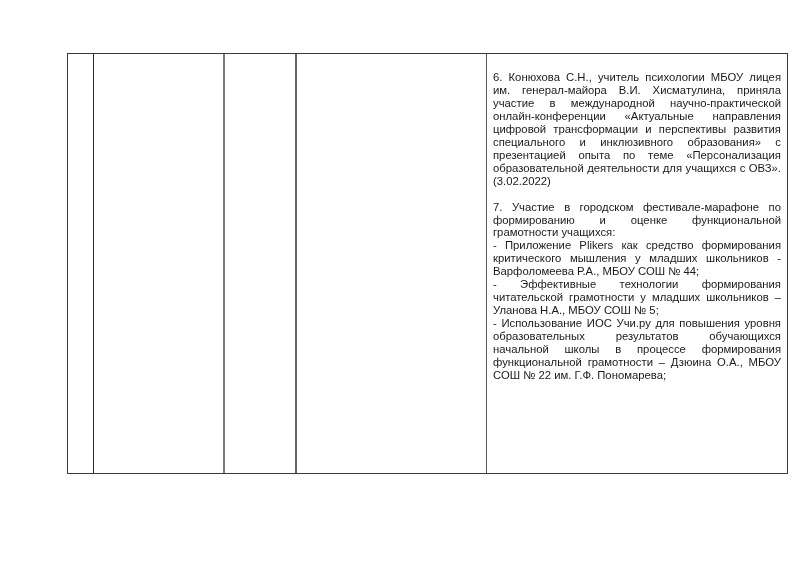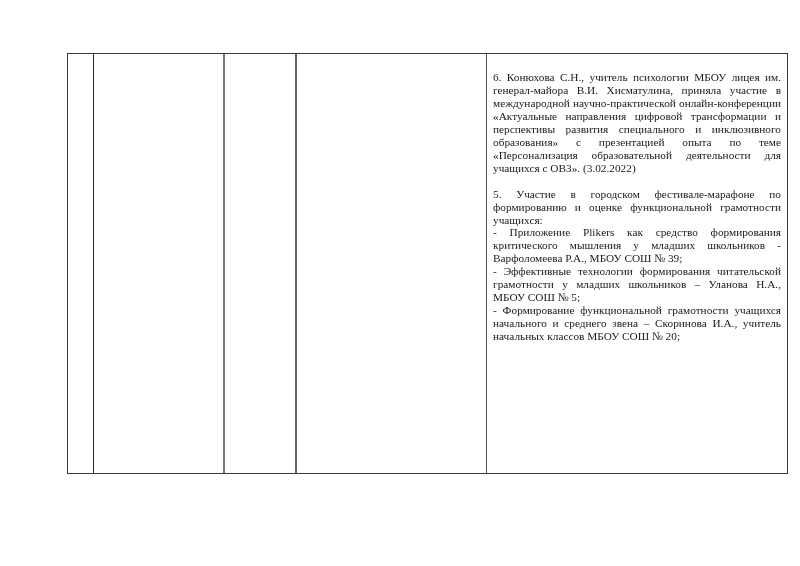--- a/index.html
+++ b/index.html
@@ -9,35 +9,35 @@
     border:1.5px solid #3a3a3a; box-sizing:border-box; display:flex;
   }
   .col { height:100%; box-sizing:border-box; border-right:1.5px solid #555; }
   .col:last-child { border-right:none; }
   .c1 { width:26px; border-right-color:#2a2a2a; }
   .c2 { width:131px; border-right-color:#777; border-right-width:2px; }
   .c3 { width:72px; border-right-color:#666; border-right-width:2px; }
   .c4 { width:190px; border-right-color:#555; }
   .c5 { flex:1; padding:17px 6px 0 6px; }
   .para {
-    font-family:Liberation Serif, serif;
+    font-family:Liberation Sans, sans-serif;
     font-size:11.3px; line-height:12.95px; color:#1a1a1a;
     text-align:justify; margin:0;
   }
   .gap { height:13px; }
 </style>
 </head>
 <body>
 
 <div class="tbl">
   <div class="col c1"></div>
   <div class="col c2"></div>
   <div class="col c3"></div>
   <div class="col c4"></div>
   <div class="col c5">
     <p class="para">6. Конюхова С.Н., учитель психологии МБОУ лицея им. генерал-майора В.И. Хисматулина, приняла участие в международной научно-практической онлайн-конференции «Актуальные направления цифровой трансформации и перспективы развития специального и инклюзивного образования» с презентацией опыта по теме «Персонализация образовательной деятельности для учащихся с ОВЗ». (3.02.2022)</p>
     <div class="gap"></div>
-    <p class="para">5. Участие в городском фестивале-марафоне по формированию и оценке функциональной грамотности учащихся:</p>
-    <p class="para">- Приложение Plikers как средство формирования критического мышления у младших школьников - Варфоломеева Р.А., МБОУ СОШ № 39;</p>
+    <p class="para">7. Участие в городском фестивале-марафоне по формированию и оценке функциональной грамотности учащихся:</p>
+    <p class="para">- Приложение Plikers как средство формирования критического мышления у младших школьников - Варфоломеева Р.А., МБОУ СОШ № 44;</p>
     <p class="para">- Эффективные технологии формирования читательской грамотности у младших школьников – Уланова Н.А., МБОУ СОШ № 5;</p>
-    <p class="para">- Формирование функциональной грамотности учащихся начального и среднего звена – Скоринова И.А., учитель начальных классов МБОУ СОШ № 20;</p>
+    <p class="para">- Использование ИОС Учи.ру для повышения уровня образовательных результатов обучающихся начальной школы в процессе формирования функциональной грамотности – Дзюина О.А., МБОУ СОШ № 22 им. Г.Ф. Пономарева;</p>
   </div>
 </div>
 
 </body></html>

